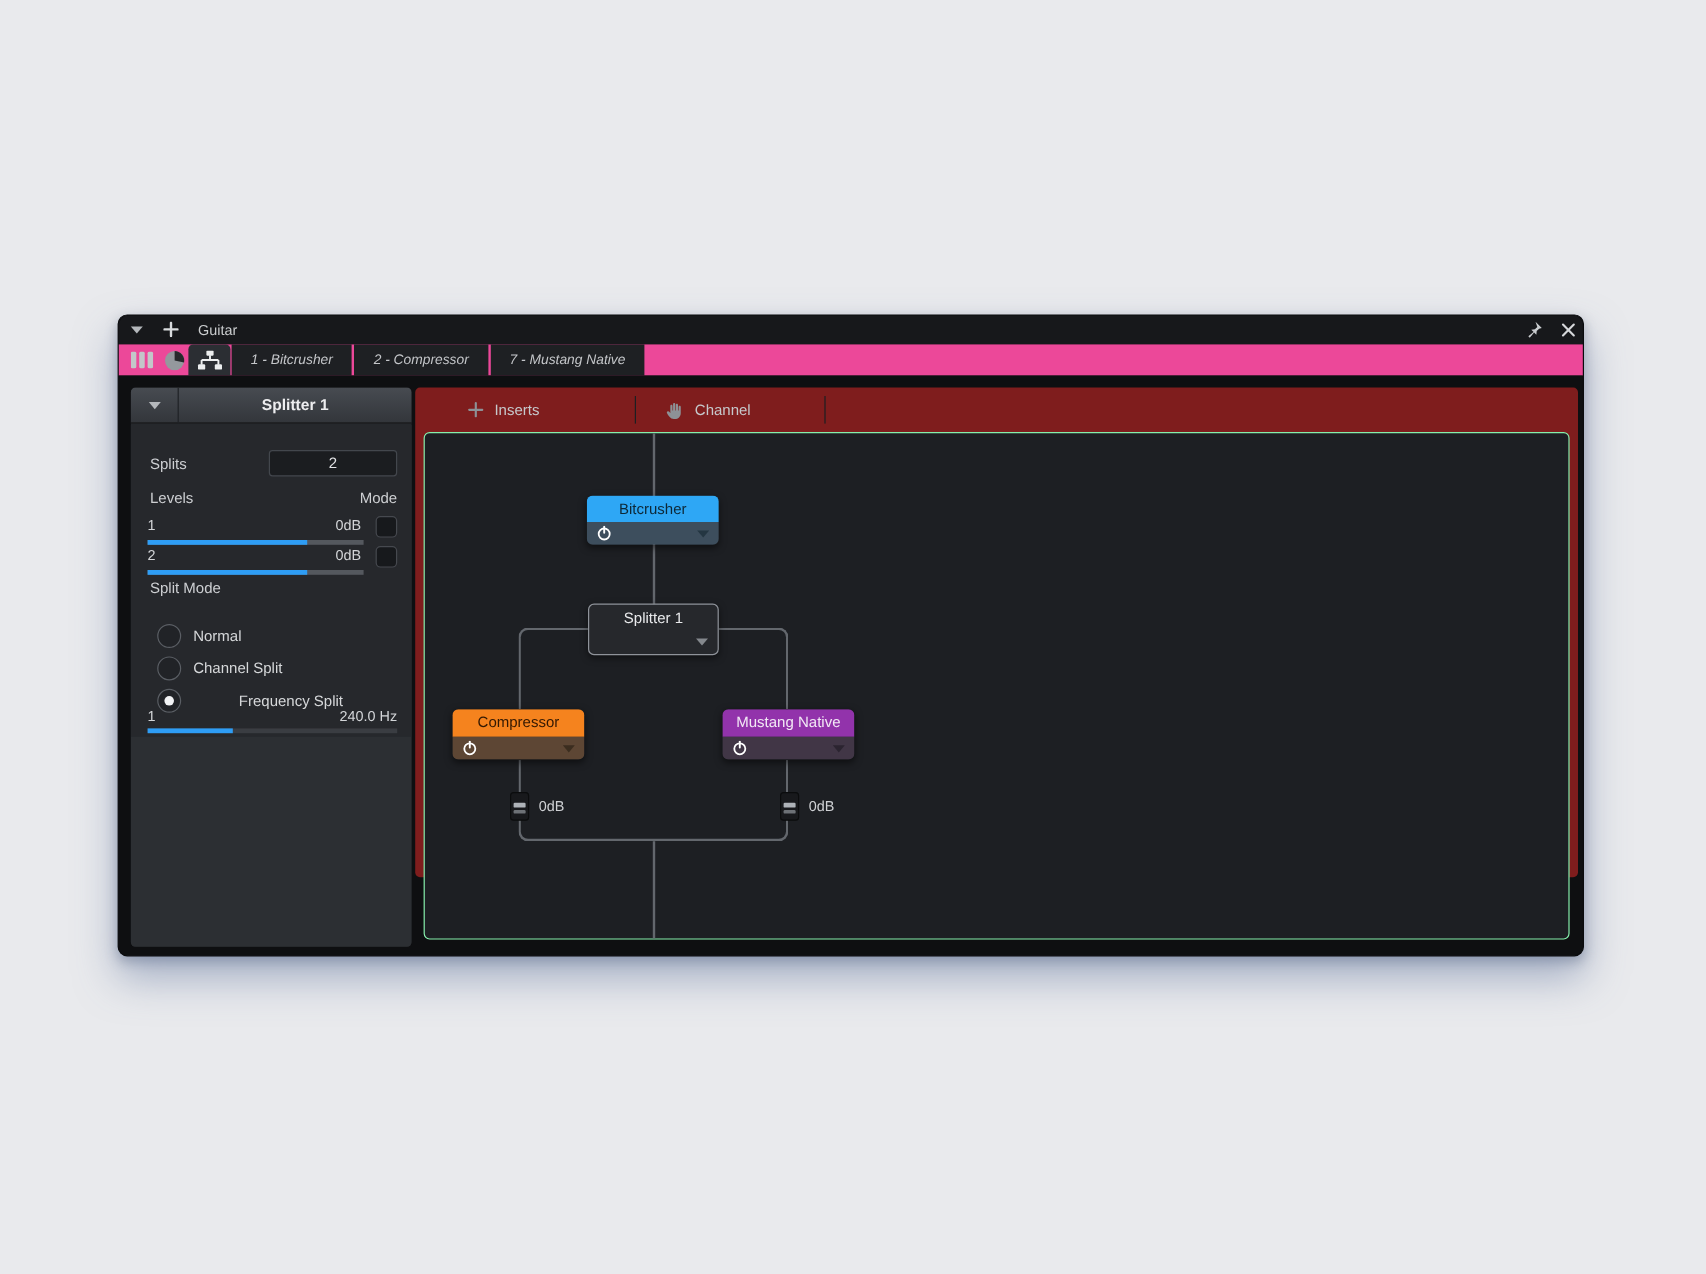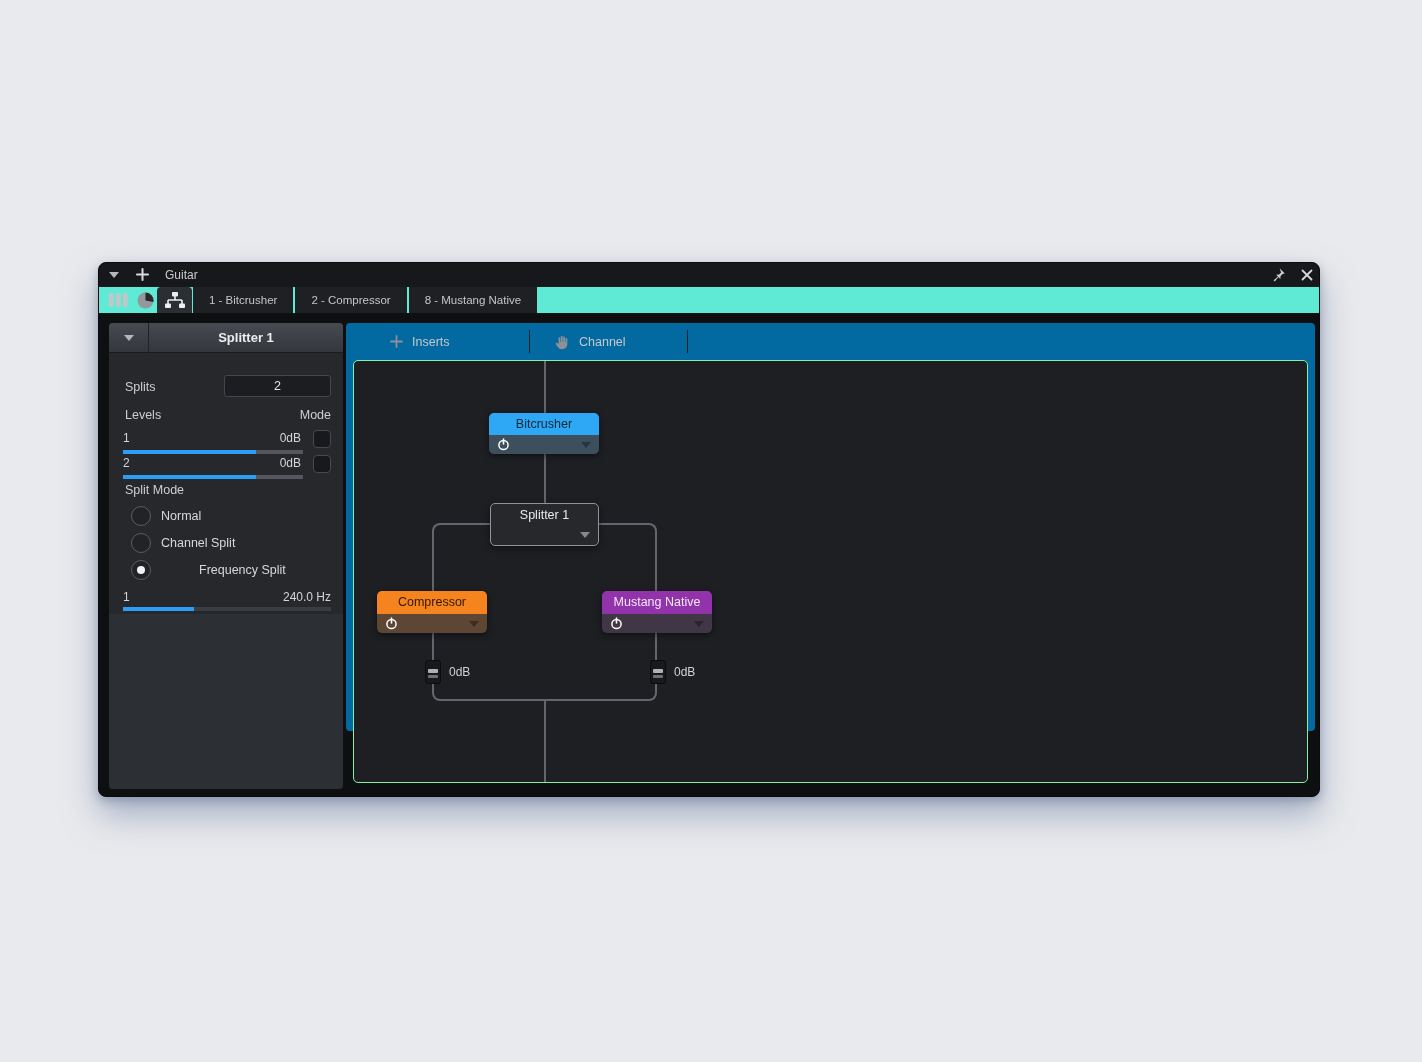--- a/index.html
+++ b/index.html
@@ -19,21 +19,21 @@
   .titlebar { position:absolute; left:0; top:0; right:0; height:24px;
     background:#17181b; border-radius:8px 8px 0 0; }
   .caret-down { width:0; height:0; border-left:5px solid transparent; border-right:5px solid transparent;
     border-top:6px solid #b4b7bb; }
   .tb-caret { position:absolute; left:10px; top:9px; }
   .tb-plus { position:absolute; left:37px; top:5px; }
   .tb-title { position:absolute; left:66px; top:5px; font-size:12px; color:#caccce; }
   .tb-pin { position:absolute; left:1172px; top:4px; }
   .tb-close { position:absolute; left:1202px; top:6px; }
   
-  .tabrow { position:absolute; left:0; top:24px; right:0; height:26px; background:#5eead4; }
+  .tabrow { position:absolute; left:0; top:24px; right:0; height:26px; background:#ec4899;font-style:italic; }
   .icon-btn { position:absolute; top:0; height:26px; display:flex; align-items:center; justify-content:center; }
   .btn-bars { left:6px; width:26px; }
   .btn-pie { left:34px; width:24px; }
   .tab-splitter-icon { left:58px; width:35px; background:#2b2e33; border-radius:4px 4px 0 0; }
   .ptabs { position:absolute; left:94px; top:0; height:26px; display:flex; gap:2px; }
   .ptab { background:#1e2023; color:#c4c6c9; font-size:11.5px; display:flex; align-items:center;
     padding:0 16px; height:26px; }
   
   .content { position:absolute; left:0; top:50px; right:0; bottom:0; background:#0e0f11; border-radius:0 0 8px 8px; }
   
@@ -48,29 +48,29 @@
   .lbl { position:absolute; font-size:12.5px; color:#cdcfd2; }
   .num { position:absolute; font-size:12px; color:#d3d5d8; }
   .splits-box { position:absolute; left:115px; top:21px; width:107px; height:22px;
     background:#1b1d20; border:1px solid #43474d; border-radius:3px;
     color:#e3e4e6; font-size:12.5px; text-align:center; line-height:20px; }
   .track { position:absolute; height:4px; background:#54585e; }
   .track .fill { height:100%; background:#2e9df5; }
   .track.dark { background:#3a3d42; }
   .checkbox { position:absolute; left:204px; width:18px; height:18px; background:#17191c;
     border:1px solid #46494f; border-radius:4px; }
-  .radio-row { position:absolute; left:22px; height:20px; display:flex; align-items:center; gap:10px; }
+  .radio-row { position:absolute; left:22px; height:20px; display:flex; align-items:center; gap:10px;margin-top:14px; }
   .radio { width:20px; height:20px; border-radius:50%; border:1.5px solid #5a5e64; background:#212327;
     display:flex; align-items:center; justify-content:center; }
   .radio .dot { width:8px; height:8px; border-radius:50%; background:transparent; }
   .radio.selected .dot { background:#f2f3f5; }
   .radio-label { font-size:12.5px; color:#d6d8da; }
   
   .mpanel { position:absolute; left:247px; top:10px; width:969px; height:408px;
-    background:#0369a1; border-radius:4px; }
+    background:#7f1d1d; border-radius:4px; }
   .mtabs { position:absolute; left:0; top:0; right:0; height:37px; display:flex; align-items:center; }
   .mtab { display:flex; align-items:center; gap:9px; color:#c6c8cb; font-size:12.5px; }
   .mtab-inserts { position:absolute; left:44px; }
   .mtab-splitter { position:absolute; left:208px; }
   .mdiv { position:absolute; top:7px; width:1px; height:23px; background:#1d1f22; }
   .graph { position:absolute; left:7px; top:37px; width:955px; height:423px;
     background:#1d1f23; border:1px solid #86efac; border-radius:5px; overflow:hidden; }
   .wire { position:absolute; background:#63676d; }
   .wire.v { width:2px; }
   .branch { position:absolute; border:0 solid #63676d; }
@@ -153,21 +153,21 @@
       <svg width="22" height="17" viewBox="0 0 22 17">
         <path d="M11 4v4M4 8h14M4 8v4M18 8v4" stroke="#eceeef" stroke-width="1.6" fill="none"></path>
         <rect x="8" y="0" width="6" height="4.5" rx="1" fill="#eceeef"></rect>
         <rect x="1" y="11.5" width="6" height="4.5" rx="1" fill="#eceeef"></rect>
         <rect x="15" y="11.5" width="6" height="4.5" rx="1" fill="#eceeef"></rect>
       </svg>
     </div>
     <div class="ptabs">
       <div class="ptab">1 - Bitcrusher</div>
       <div class="ptab">2 - Compressor</div>
-      <div class="ptab">8 - Mustang Native</div>
+      <div class="ptab">7 - Mustang Native</div>
     </div>
   </div>
 
   <div class="content">
 
     <div class="lpanel">
       <div class="lp-header">
         <div class="lp-drop">
           <div class="caret-down"></div>
         </div>

